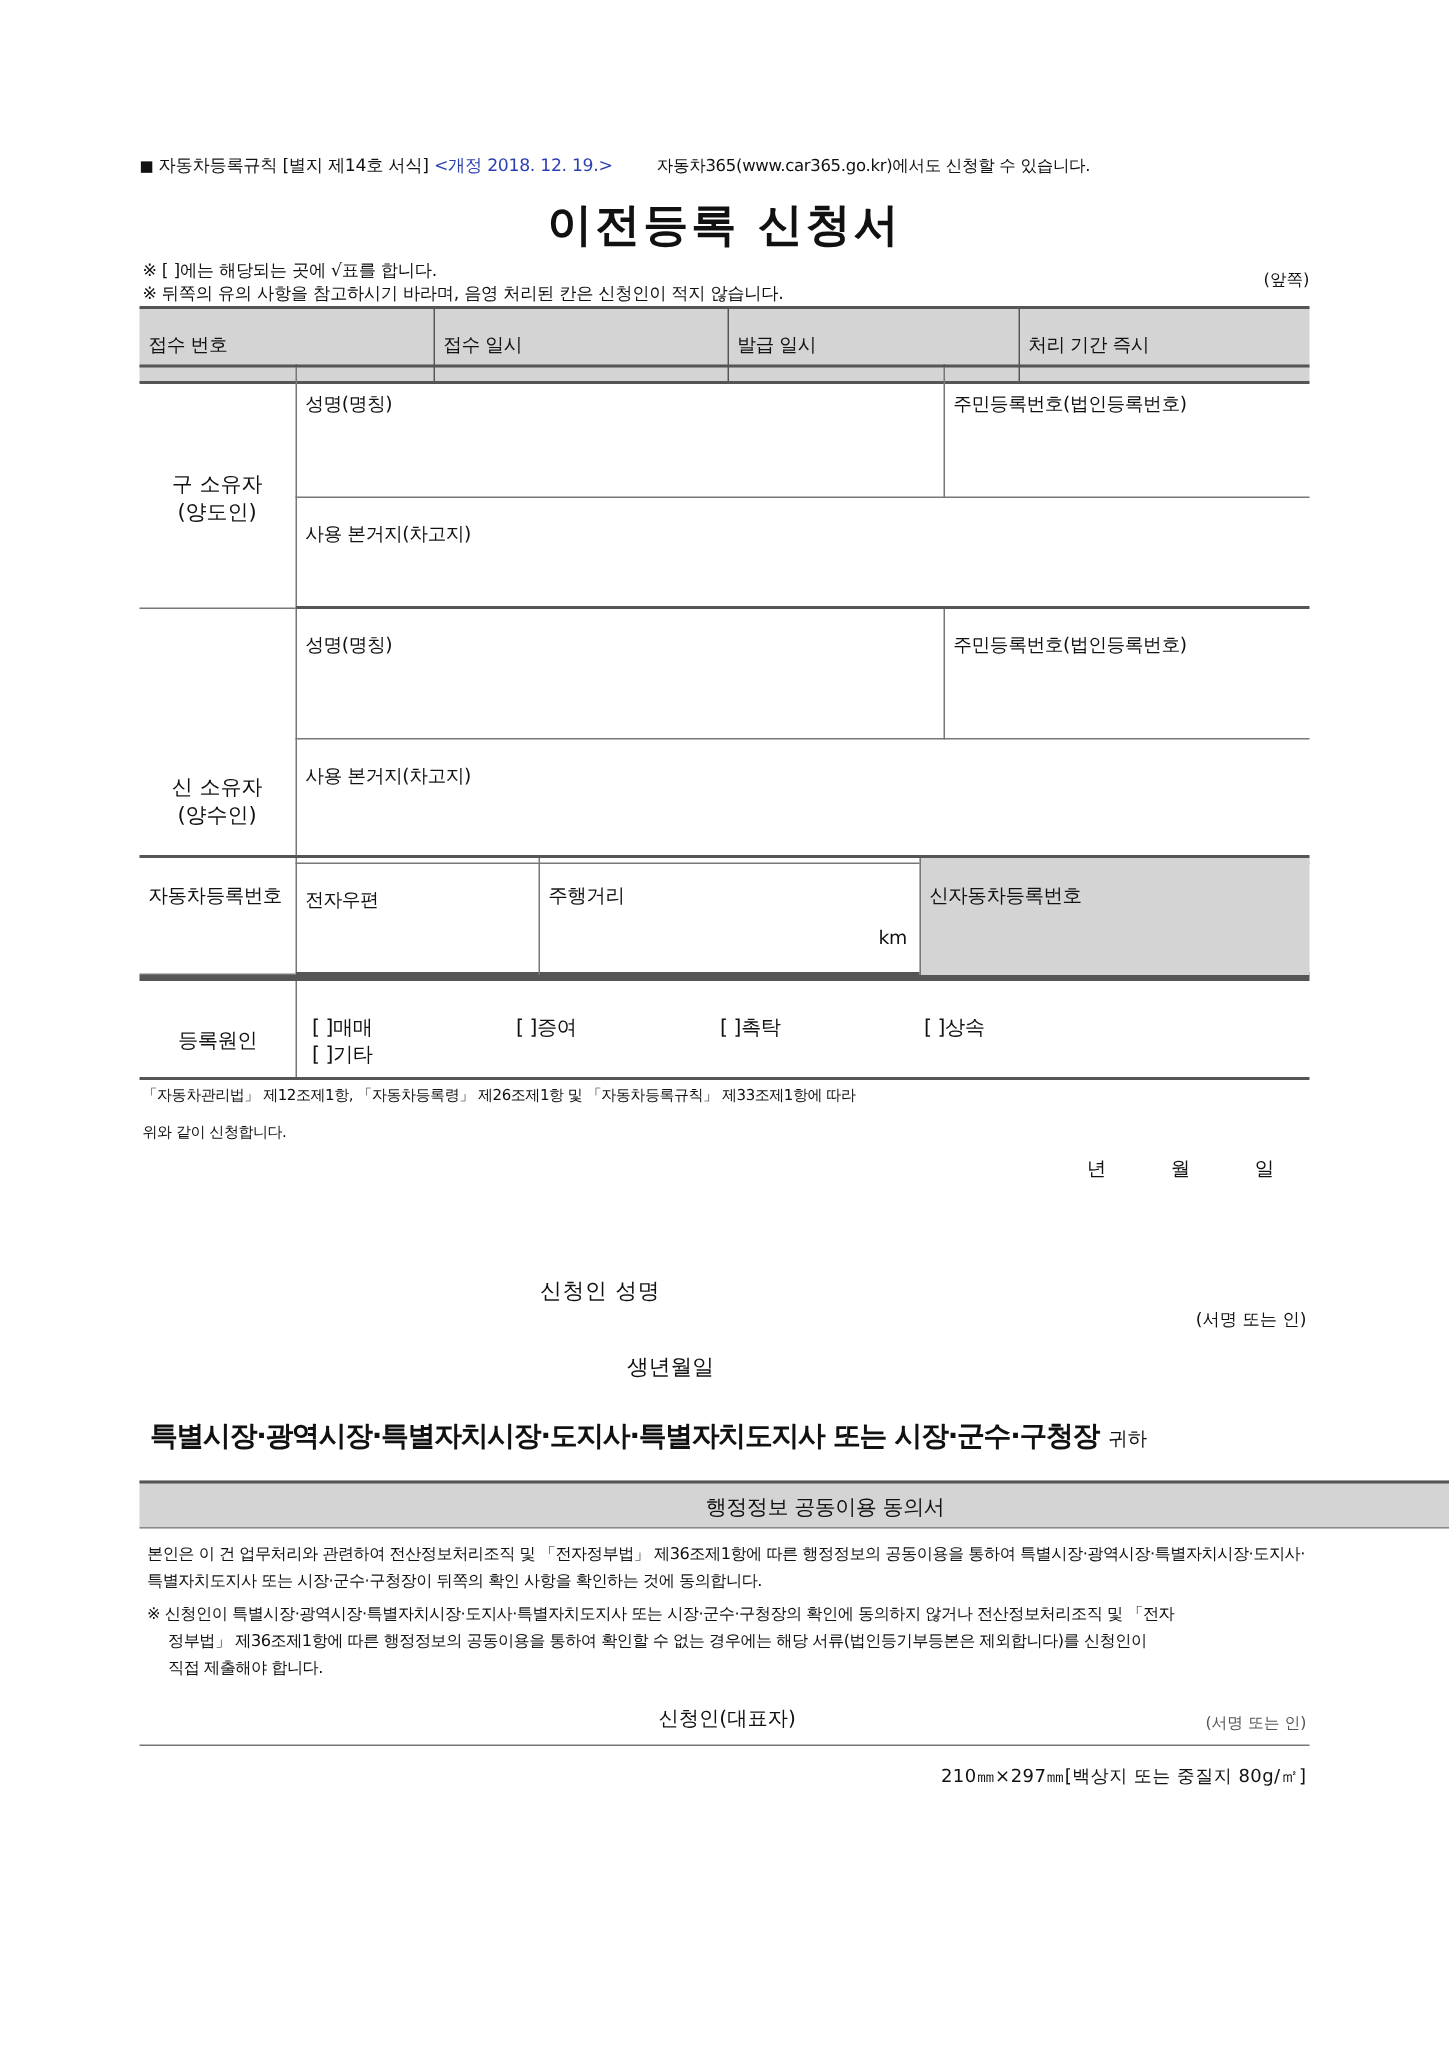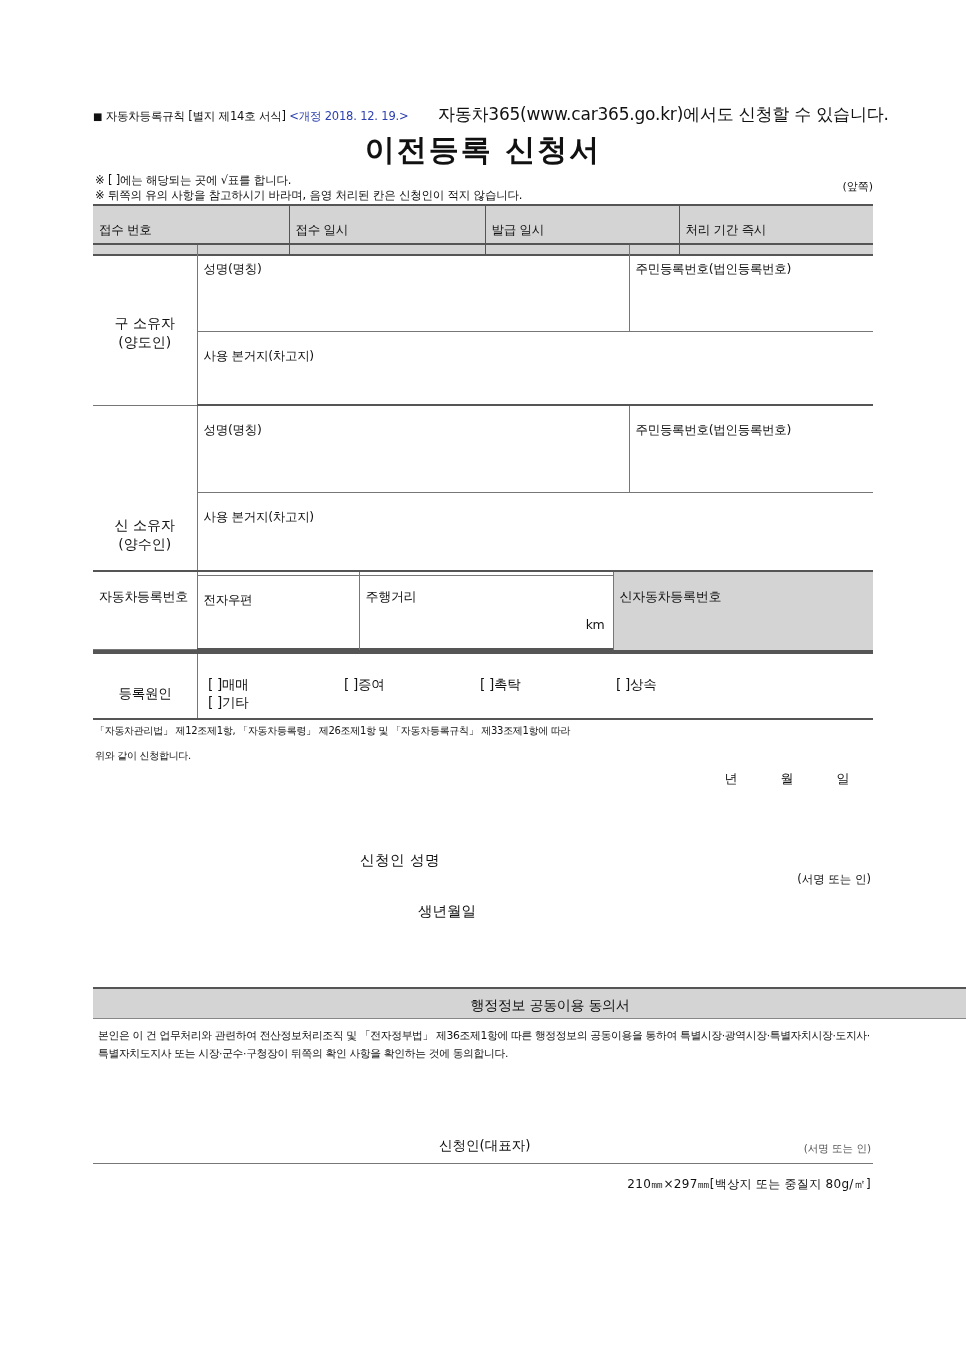--- a/index.html
+++ b/index.html
@@ -26,21 +26,21 @@
   .topline {
     position: absolute;
     left: 93px; top: 103px;
     width: 790px;
     font-size: 11.5px;
     letter-spacing: -0.2px;
     white-space: nowrap;
   }
   .topline .sq { font-size: 10px; }
   .topline .rev { color: #2b3fb0; }
-  .topline .car365 { margin-left: 26px; font-size: 17px; }
+  .topline .car365 { margin-left: 26px; font-size: 11px; }
 
   
   .title {
     position: absolute;
     left: 0; top: 130px;
     width: 966px;
     text-align: center;
     font-size: 30px;
     font-weight: bold;
     letter-spacing: 2px;
@@ -367,21 +367,29 @@
     <div>위와 같이 신청합니다.</div>
   </div>
   <div class="datefields">
     <span>년</span><span>월</span><span>일</span>
   </div>
 
   <div class="applicant-name">신청인  성명</div>
   <div class="applicant-sign">(서명 또는 인)</div>
   <div class="applicant-birth">생년월일</div>
 
+  <div class="addressee">
+    <span>특별시장·광역시장·특별자치시장·도지사·특별자치도지사 또는 시장·군수·구청장</span><span class="suffix">귀하</span>
+  </div>
 
   <div class="consent-title">행정정보 공동이용 동의서</div>
   <div class="consent-body">본인은 이 건 업무처리와 관련하여 전산정보처리조직 및 「전자정부법」 제36조제1항에 따른 행정정보의 공동이용을 통하여 특별시장·광역시장·특별자치시장·도지사·특별자치도지사 또는 시장·군수·구청장이 뒤쪽의 확인 사항을 확인하는 것에 동의합니다.</div>
+  <div class="consent-note">
+    <div>※  신청인이 특별시장·광역시장·특별자치시장·도지사·특별자치도지사 또는 시장·군수·구청장의 확인에 동의하지 않거나 전산정보처리조직 및 「전자</div>
+    <div class="ind">정부법」 제36조제1항에 따른 행정정보의 공동이용을 통하여 확인할 수 없는 경우에는 해당 서류(법인등기부등본은 제외합니다)를 신청인이</div>
+    <div class="ind">직접 제출해야 합니다.</div>
+  </div>
   <div class="consent-applicant">신청인(대표자)</div>
   <div class="consent-sign">(서명 또는 인)</div>
   <div class="rule-bottom"></div>
   <div class="papersize">210㎜×297㎜[백상지 또는 중질지 80g/㎡]</div>
 
 </div>
 
 </body></html>

